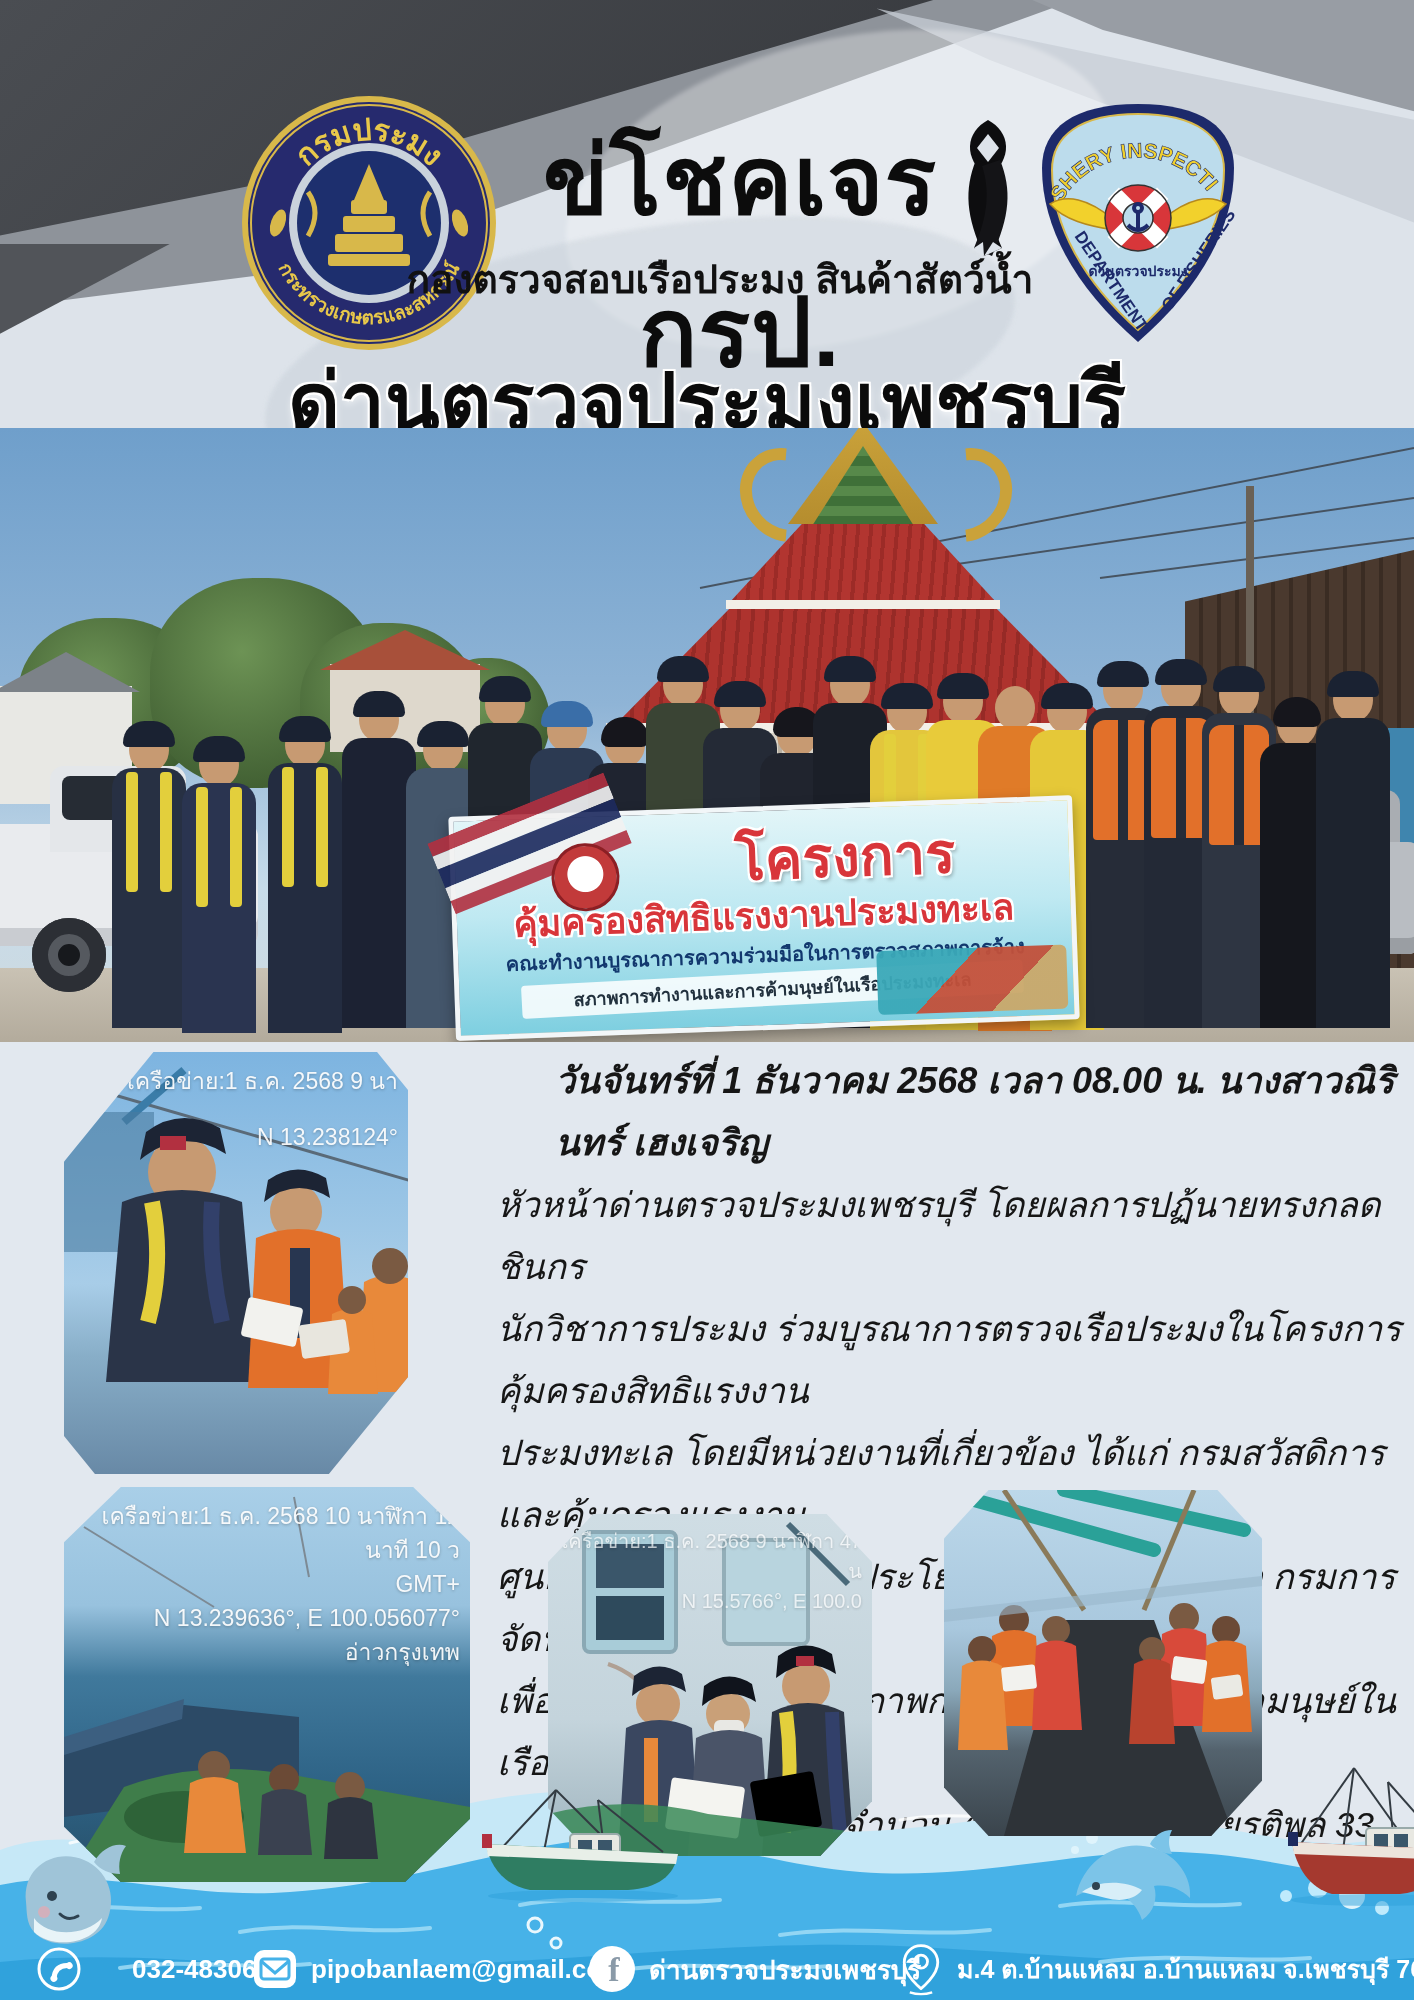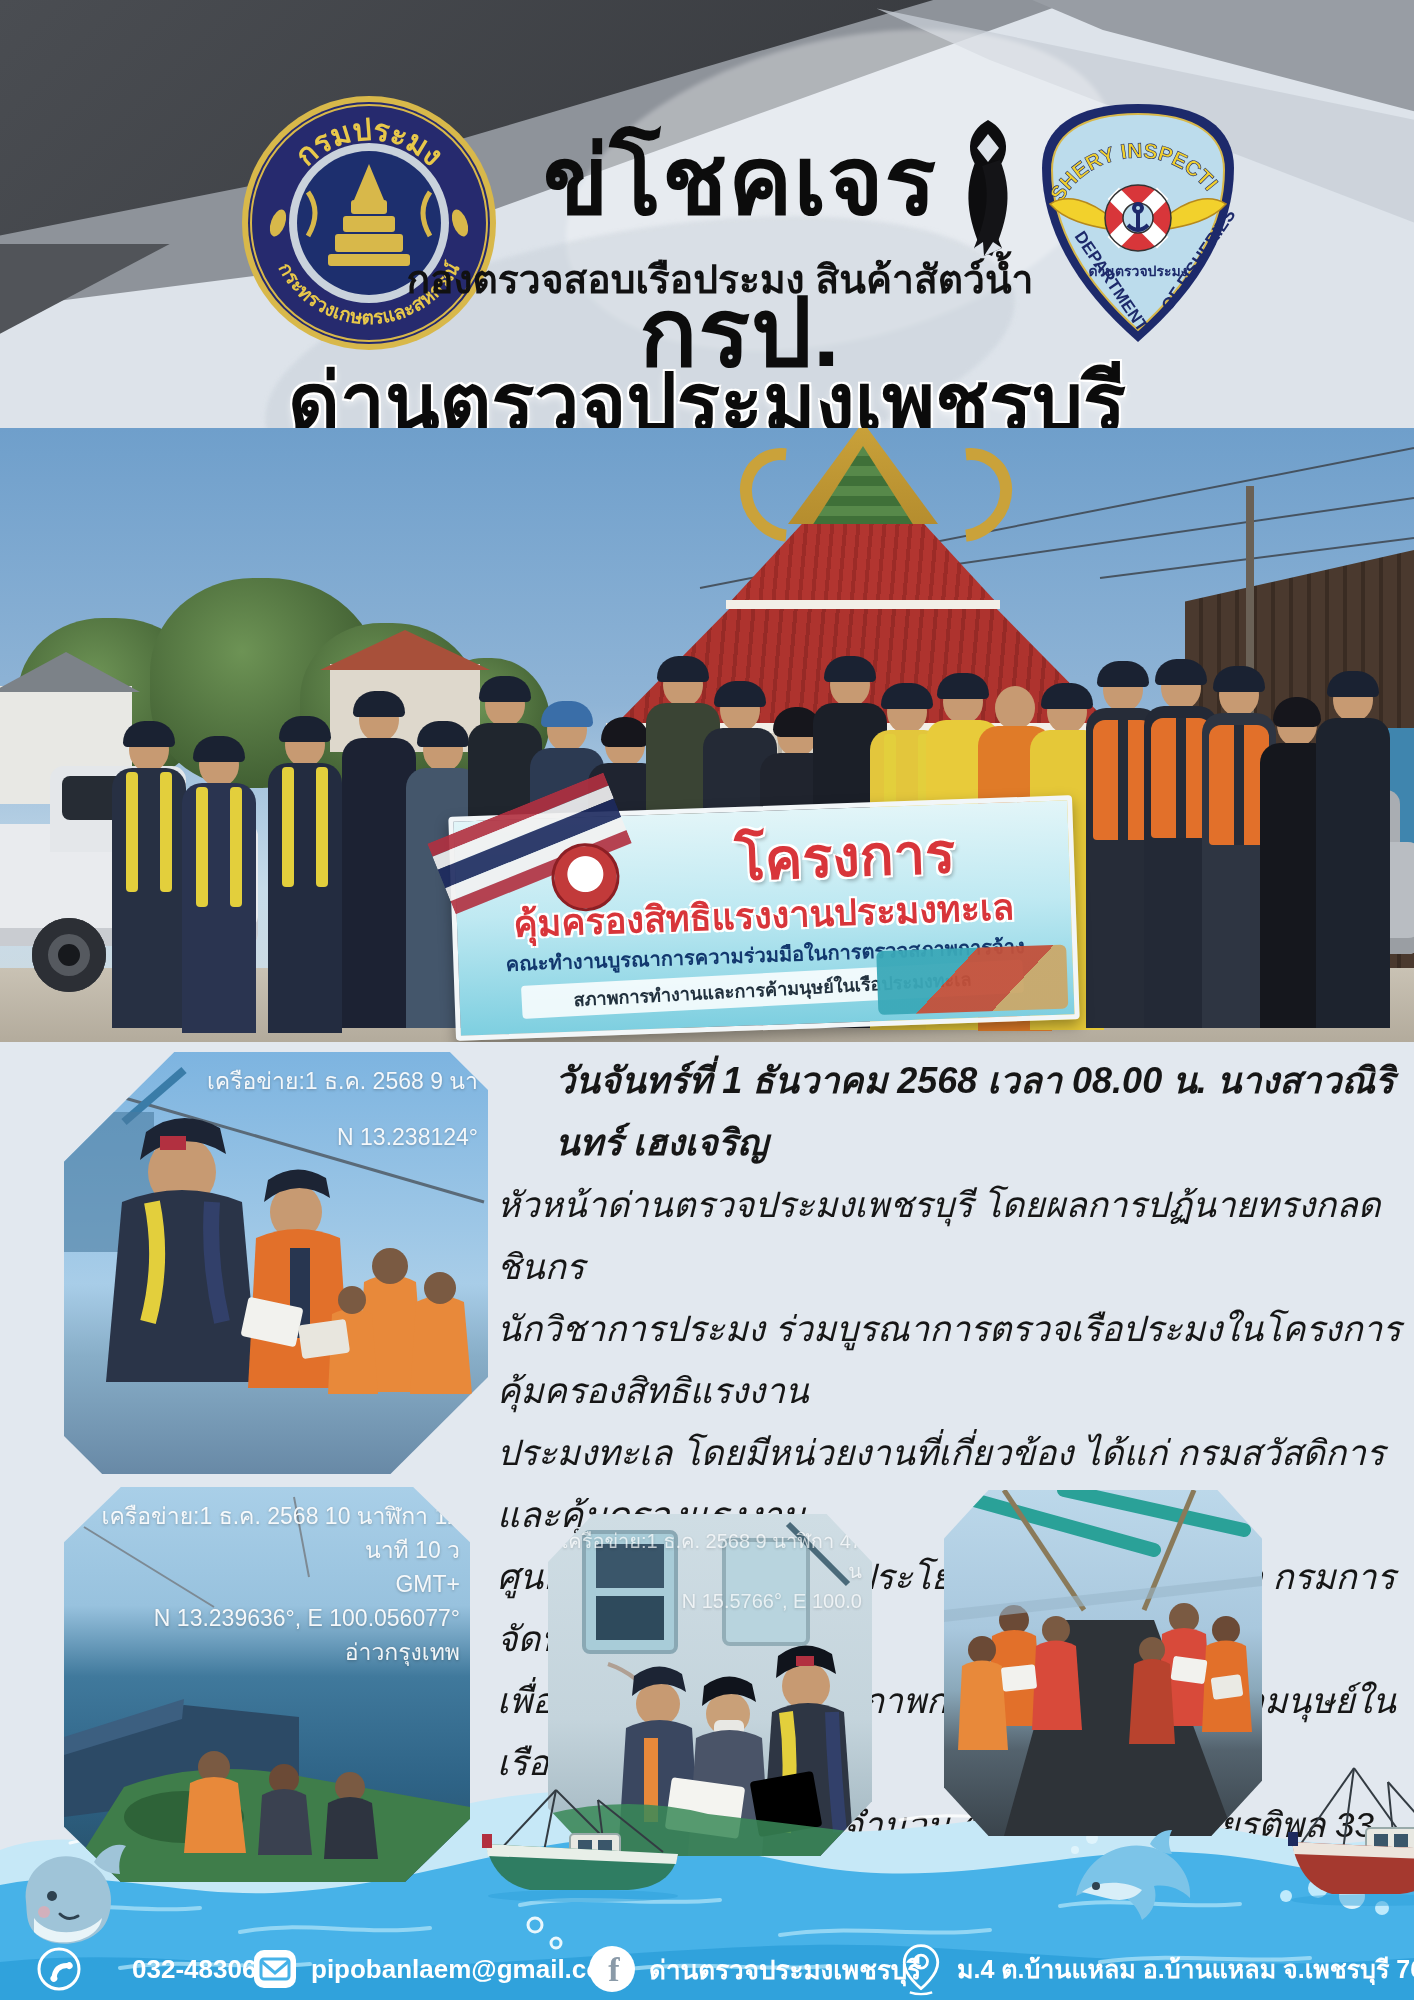--- a/index.html
+++ b/index.html
@@ -107,21 +107,21 @@
         background:linear-gradient(135deg,#3aa8b8 0 40%,#c2503a 40% 70%,#caa86a 70% 100%);}
   
   .article{position:absolute;left:497px;top:1050px;width:906px;color:#161616;font-size:35px;line-height:62px;}
   .article .ln{white-space:pre-wrap;font-style:italic;}
   .article .ln-date{font-weight:800;padding-left:58px;font-size:36px;}
   .article .ln-close{padding-left:46px;}
   
   .octo{position:absolute;overflow:hidden;}
   .octo .ov{position:absolute;right:10px;top:12px;text-align:right;color:rgba(255,255,255,.92);
             font-size:23px;line-height:34px;text-shadow:0 1px 3px rgba(0,0,0,.25);}
-  .ph1{left:64px;top:1052px;width:424px;height:422px;z-index:2;
+  .ph1{left:64px;top:1052px;width:344px;height:422px;z-index:2;
        clip-path:polygon(26% 0,91% 0,100% 9%,100% 77%,77% 100%,9% 100%,0 91%,0 26%);
        background:linear-gradient(180deg,#7db4e0 0%,#a8cde8 55%,#88aec8 72%,#6889a6 100%);}
   .ph2{left:64px;top:1487px;width:406px;height:395px;z-index:2;
        clip-path:polygon(14% 0,86% 0,100% 14%,100% 84%,84% 100%,14% 100%,0 86%,0 14%);
        background:linear-gradient(180deg,#a9cfe8 0%,#98c2de 30%,#40799c 48%,#2e6386 75%,#274f68 100%);}
   .ph3{left:548px;top:1514px;width:324px;height:342px;z-index:2;
        clip-path:polygon(14% 0,86% 0,100% 14%,100% 84%,84% 100%,14% 100%,0 86%,0 14%);
        background:linear-gradient(180deg,#cfdde4 0%,#c4d4dc 60%,#9fb4be 100%);}
   .ph4{left:944px;top:1490px;width:318px;height:346px;z-index:2;
        clip-path:polygon(14% 0,86% 0,100% 14%,100% 84%,84% 100%,14% 100%,0 86%,0 14%);

